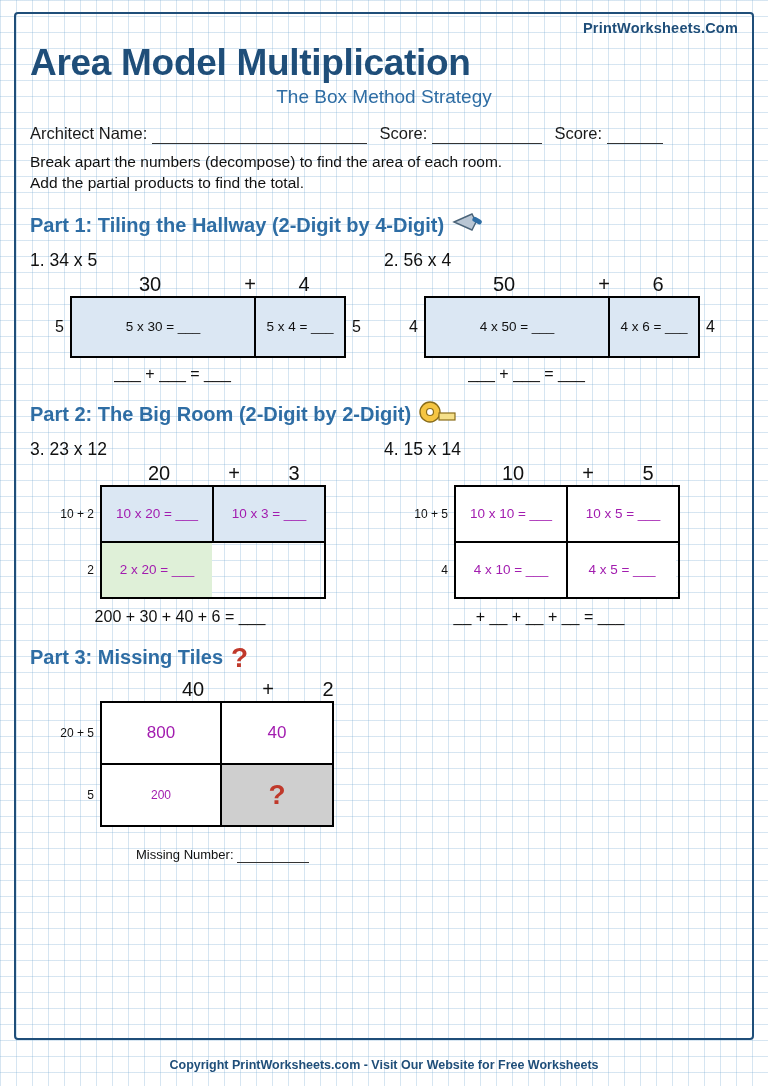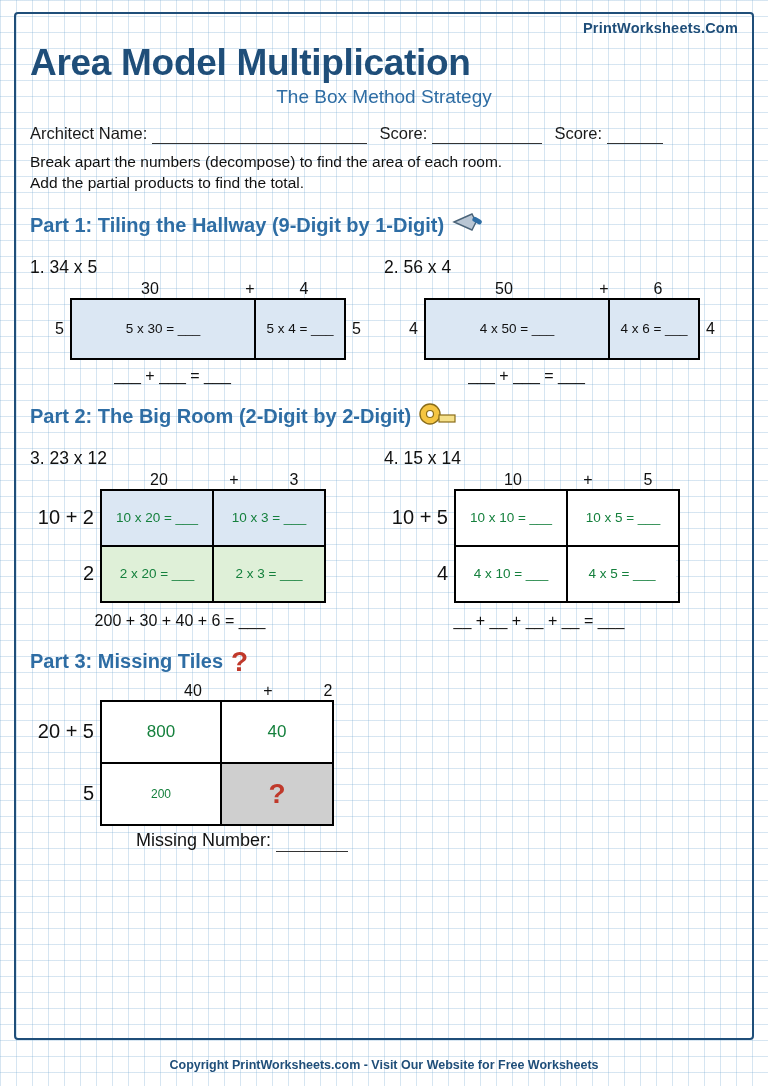--- a/index.html
+++ b/index.html
@@ -46,24 +46,24 @@
   }
   .namerow .ul{display:inline-block;border-bottom:1.4px solid #333;}
   .instructions{
     margin-top:8px;font-size:15.5px;color:#111;line-height:1.35;
   }
   .part{
     margin-top:16px;
     font-size:20px;font-weight:bold;color:#2e6da4;
     display:flex;align-items:center;gap:8px;
   }
-  .probrow{display:flex;margin-top:16px;}
+  .probrow{display:flex;margin-top:9px;}
   .probcol{width:50%;position:relative;}
   .probtitle{font-size:17.5px;color:#111;margin-bottom:2px;}
-  .toprow{display:flex;font-size:16px;color:#111;}
+  .toprow{display:flex;font-size:20px;color:#111;}
   .blank{display:inline-block;border-bottom:1.4px solid #333;}
 
   .boxwrap{display:flex;align-items:center;}
   .leftlab{font-size:16px;color:#111;width:34px;text-align:right;padding-right:6px;}
   .rightlab{font-size:16px;color:#111;width:18px;text-align:left;padding-left:6px;}
   .grid1{
     border:2px solid #000;display:flex;
   }
   .cell{
     border-right:2px solid #000;
@@ -75,25 +75,25 @@
   .fill-green{background:#dff0d8;}
   .fill-grey{background:#cfcfcf;}
   .fill-white{background:#ffffff;}
   .sumline{font-size:16px;color:#111;text-align:center;margin-top:7px;}
 
   .grid2{border:2px solid #000;}
   .grow{display:flex;}
   .grow:first-child .gcell{border-bottom:2px solid #000;}
   .gcell{
     display:flex;align-items:center;justify-content:center;
-    font-size:13.5px;color:#15803d;border-right:2px solid #000;
+    font-size:13.5px;color:#a21caf;border-right:2px solid #000;
   }
   .gcell:last-child{border-right:none;}
 
-  .labcol{font-size:20px;color:#111;display:flex;flex-direction:column;}
+  .labcol{font-size:12px;color:#111;display:flex;flex-direction:column;}
   .labcol div{display:flex;align-items:center;justify-content:flex-end;padding-right:6px;}
 
   .qmark{font-size:28px;font-weight:bold;color:#c0392b;}
   .footer{
     position:absolute;left:0;right:0;bottom:14px;text-align:center;
     font-size:12.5px;font-weight:bold;color:#1f4e79;
   }
   .tool{display:inline-block;}
 </style>
 </head>
@@ -117,21 +117,21 @@
       <span style="margin-left:8px">Score:</span>
       <span class="ul" style="width:56px">&nbsp;</span>
     </div>
 
     <div class="instructions">
       <div>Break apart the numbers (decompose) to find the area of each room.</div>
       <div>Add the partial products to find the total.</div>
     </div>
 
     <div class="part">
-      <span>Part 1: Tiling the Hallway (9-Digit by 1-Digit)</span>
+      <span>Part 1: Tiling the Hallway (2-Digit by 4-Digit)</span>
       <span class="tool">
         <svg width="34" height="26" viewBox="0 0 34 26">
           <polygon points="2,12 20,4 24,12 20,20" fill="#b9c6d4" stroke="#4a6378" stroke-width="1.4"></polygon>
           <rect x="22" y="6" width="10" height="5" rx="2.5" transform="rotate(30 22 6)" fill="#2e6da4"></rect>
         </svg>
       </span>
     </div>
 
     <div class="probrow">
 
@@ -206,21 +206,20 @@
             <div style="height:56px">10 + 2</div>
             <div style="height:56px">2</div>
           </div>
           <div class="grid2">
             <div class="grow">
               <div class="gcell fill-blue" style="width:110px;height:54px">10 x 20 = ___</div>
               <div class="gcell fill-blue" style="width:110px;height:54px">10 x 3 = ___</div>
             </div>
             <div class="grow">
               <div class="gcell fill-green" style="width:110px;height:54px">2 x 20 = ___</div>
-              <div class="gcell fill-green" style="width:110px;height:54px">2 x 3 = ___</div>
             </div>
           </div>
         </div>
         <div class="sumline" style="width:300px;margin-top:9px">200 + 30 + 40 + 6 = ___</div>
       </div>
 
       <div class="probcol">
         <div class="probtitle">
           <span>4.</span>
           <span>15 x 14</span>
@@ -270,21 +269,21 @@
           <div class="grow">
             <div class="gcell fill-white" style="width:118px;height:60px;font-size:17px">800</div>
             <div class="gcell fill-white" style="width:110px;height:60px;font-size:17px">40</div>
           </div>
           <div class="grow">
             <div class="gcell fill-white" style="width:118px;height:60px;font-size:12px">200</div>
             <div class="gcell fill-grey qmark" style="width:110px;height:60px">?</div>
           </div>
         </div>
       </div>
-      <div style="margin-top:4px;margin-left:106px;font-size:18px;color:#111">
+      <div style="margin-top:20px;margin-left:106px;font-size:13px;color:#111">
         <span>Missing Number:</span>
         <span class="blank" style="width:72px">&nbsp;</span>
       </div>
     </div>
 
   </div>
 </div>
 
 <div class="footer">Copyright PrintWorksheets.com - Visit Our Website for Free Worksheets</div>
 

